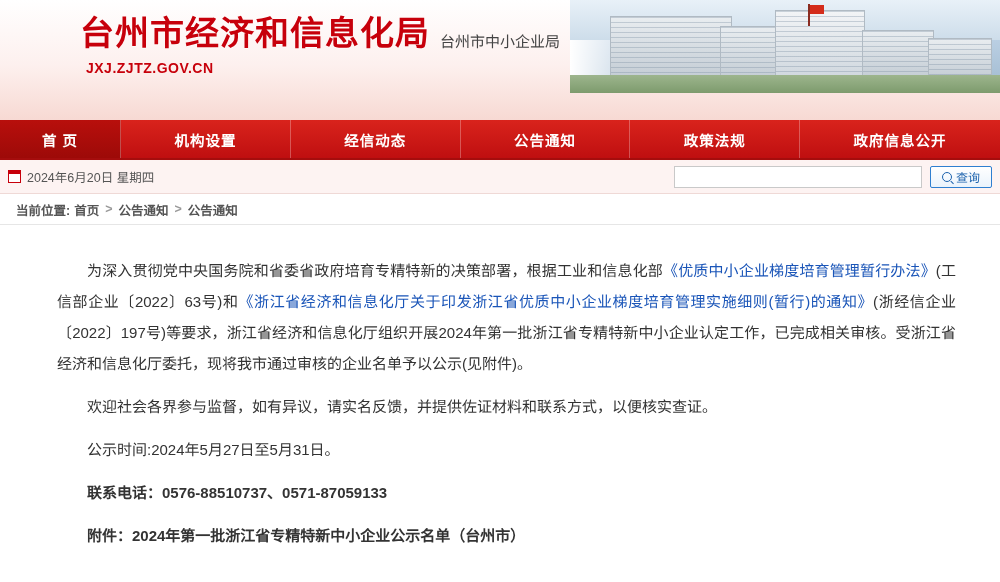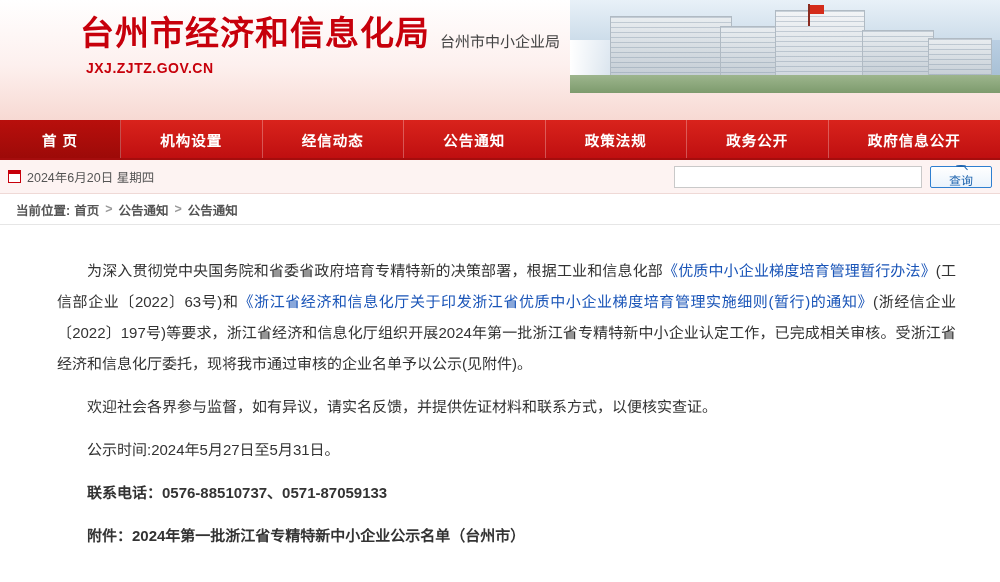--- a/index.html
+++ b/index.html
@@ -182,21 +182,20 @@
     border: 1px solid #2f7fd0;
     background: linear-gradient(to bottom, #ffffff, #eaf3fc);
     color: #1c62ad;
     font-size: 12px;
     border-radius: 2px;
     cursor: pointer;
     display: inline-flex;
     align-items: center;
     justify-content: center;
     gap: 4px;
-    flex-direction: column;
   }
   .mag {
     width: 8px; height: 8px;
     border: 1.4px solid #1c62ad;
     border-radius: 50%;
     position: relative;
     display: inline-block;
   }
   .mag::after {
     content: "";
@@ -279,21 +278,20 @@
   </div>
   <div class="logo-url">JXJ.ZJTZ.GOV.CN</div>
 </div>
 
 <div class="nav">
   <div class="nav-item home">首 页</div>
   <div class="nav-item">机构设置</div>
   <div class="nav-item">经信动态</div>
   <div class="nav-item">公告通知</div>
   <div class="nav-item">政策法规</div>
-  <div class="nav-item">政务公开</div>
   <div class="nav-item">政府信息公开</div>
 </div>
 
 <div class="strip">
   <div class="date-box">
     <span class="cal-icon"></span>
     <span>2024年6月20日 星期四</span>
   </div>
   <div class="strip-spacer"></div>
   <input class="search-input" type="text" placeholder="" style="">

